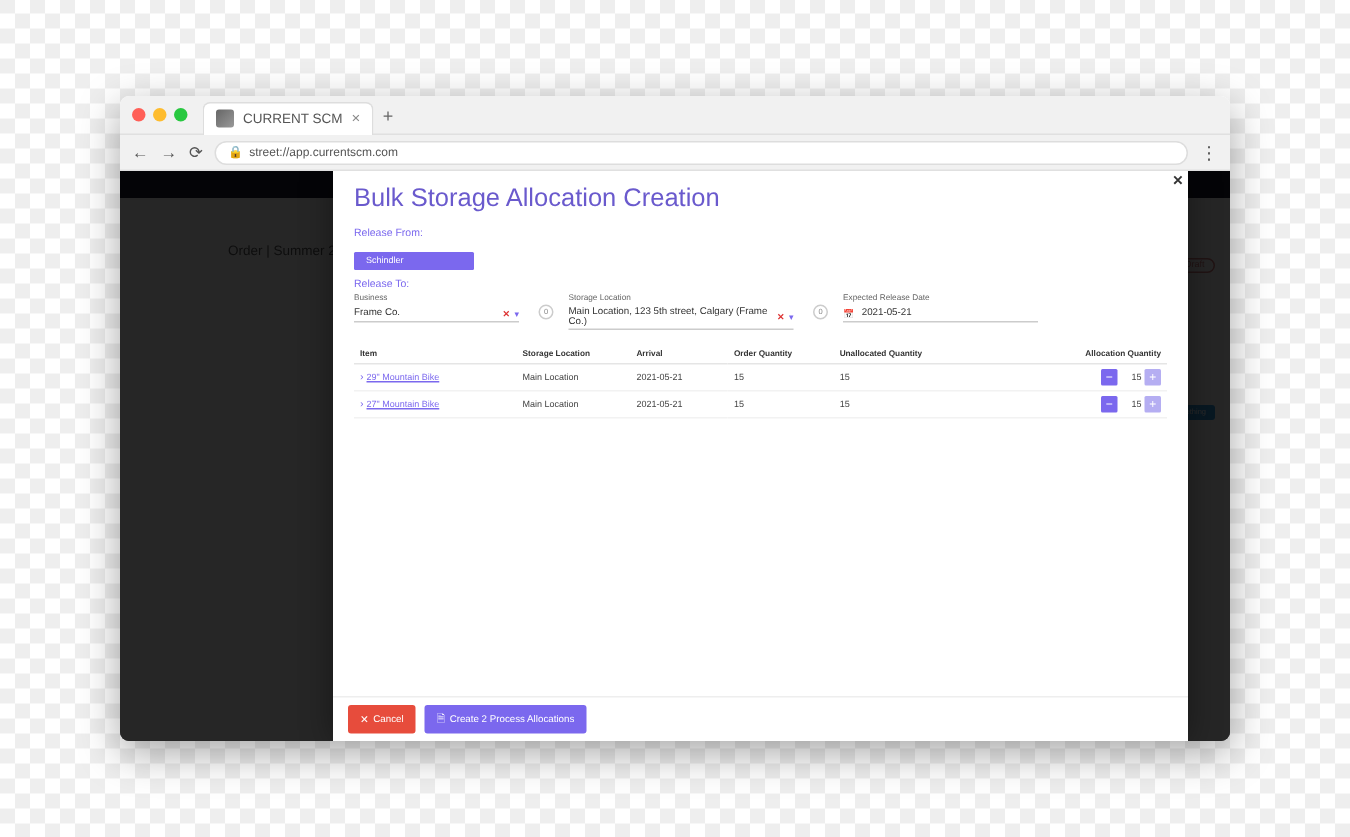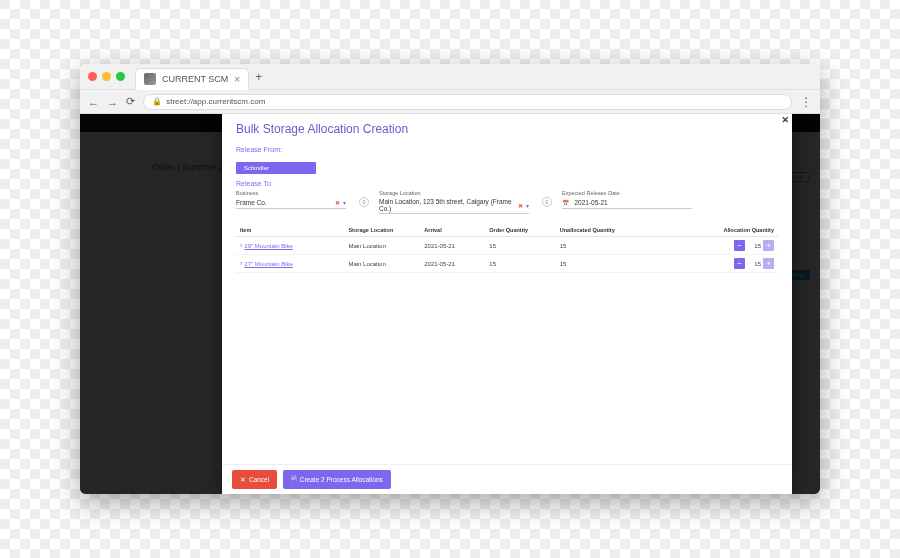--- a/index.html
+++ b/index.html
@@ -20,21 +20,21 @@
   .menu-dots { font-size:12px; color:#555; }
   .viewport { flex:1; position:relative; background:#2a2a2a; overflow:hidden; }
   .bg-app { position:absolute; inset:0; filter:brightness(0.35); }
   .bg-header { height:18px; background:#1a1a2e; }
   .bg-body { position:absolute; top:18px; left:0; right:0; bottom:0; background:#f5f5f7; }
   .bg-sidebar { position:absolute; left:0; top:18px; bottom:0; width:22px; background:#fafafa; border-right:1px solid #eee;}
   .overlay { position:absolute; inset:0; background:rgba(0,0,0,0.55); }
   .modal { position:absolute; top:0; left:142px; right:28px; bottom:0; background:#fff; box-shadow:0 0 20px rgba(0,0,0,0.4); display:flex; flex-direction:column; }
   .modal-close { position:absolute; top:1px; right:3px; color:#333; font-size:9px; font-weight:bold; }
   .modal-body { flex:1; padding:8px 14px 0 14px; overflow:hidden; }
-  .modal-title { color:#6a5acd; font-size:12px; font-weight:500; margin-bottom:10px; }
+  .modal-title { color:#6a5acd; font-size:17px; font-weight:500; margin-bottom:10px; }
   .section-label { color:#7b68ee; font-size:7px; font-weight:500; margin-bottom:3px; }
   .chip { background:#7b68ee; color:#fff; font-size:6px; padding:3px 8px; display:inline-block; border-radius:1px; margin-bottom:6px; min-width:80px;}
   .form-row { display:flex; gap:10px; margin-bottom:10px; }
   .form-group { display:flex; flex-direction:column; }
   .form-label { font-size:5.5px; color:#666; margin-bottom:1px; }
   .form-control { display:flex; align-items:center; border-bottom:1px solid #ccc; font-size:6.5px; color:#333; padding:1px 0; min-height:12px; gap:3px;}
   .form-control .x { color:#d33; font-size:6px; font-weight:bold;}
   .form-control .v { color:#7b68ee; font-size:6px;}
   .badge-circle { display:inline-flex; align-items:center; justify-content:center; width:10px; height:10px; border:1px solid #ccc; border-radius:50%; font-size:5px; color:#888; margin-left:3px; align-self:center;}
   .date-ico { color:#999; font-size:6px; margin-right:2px;}

